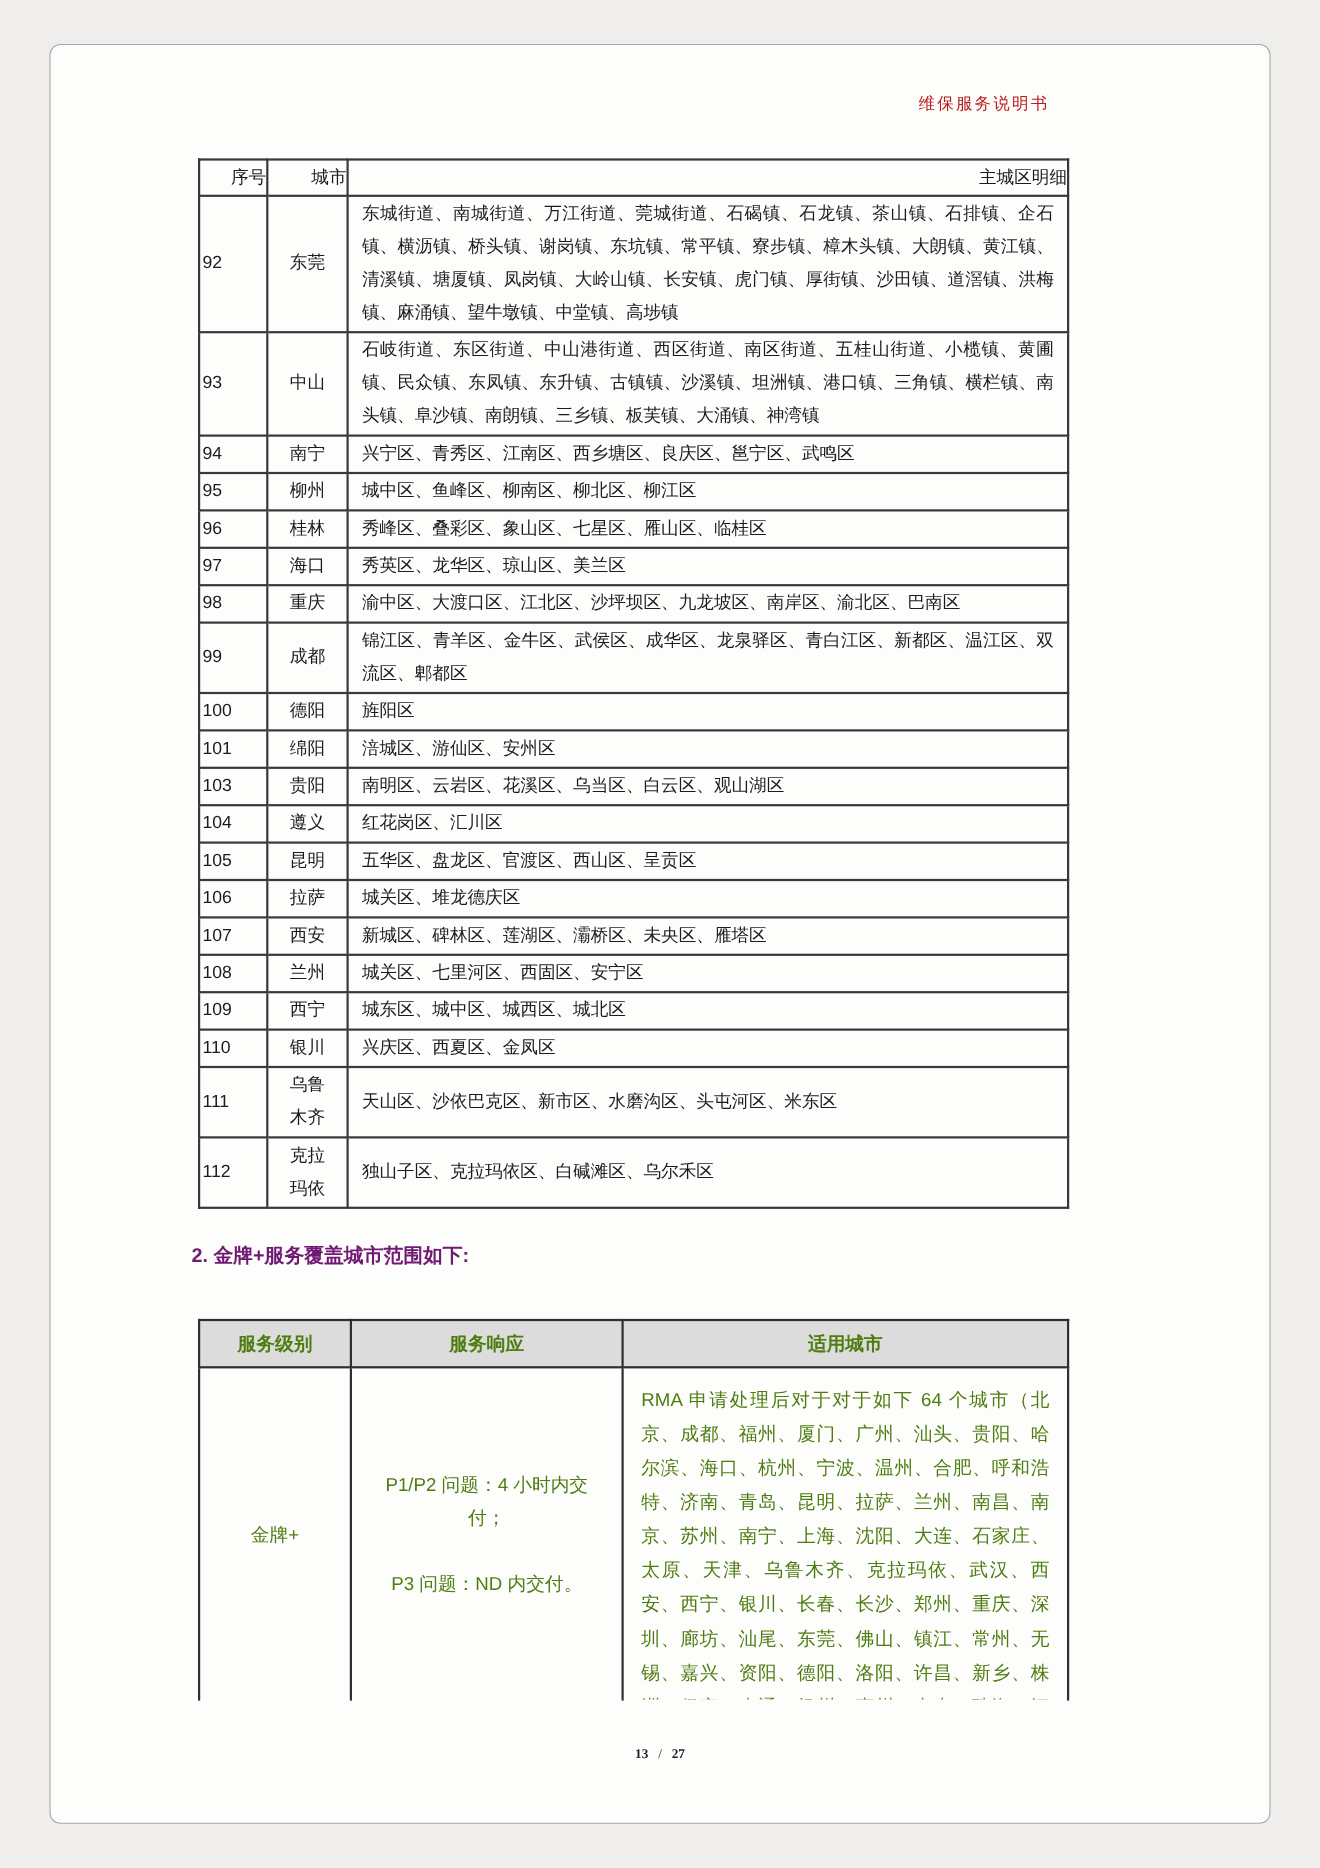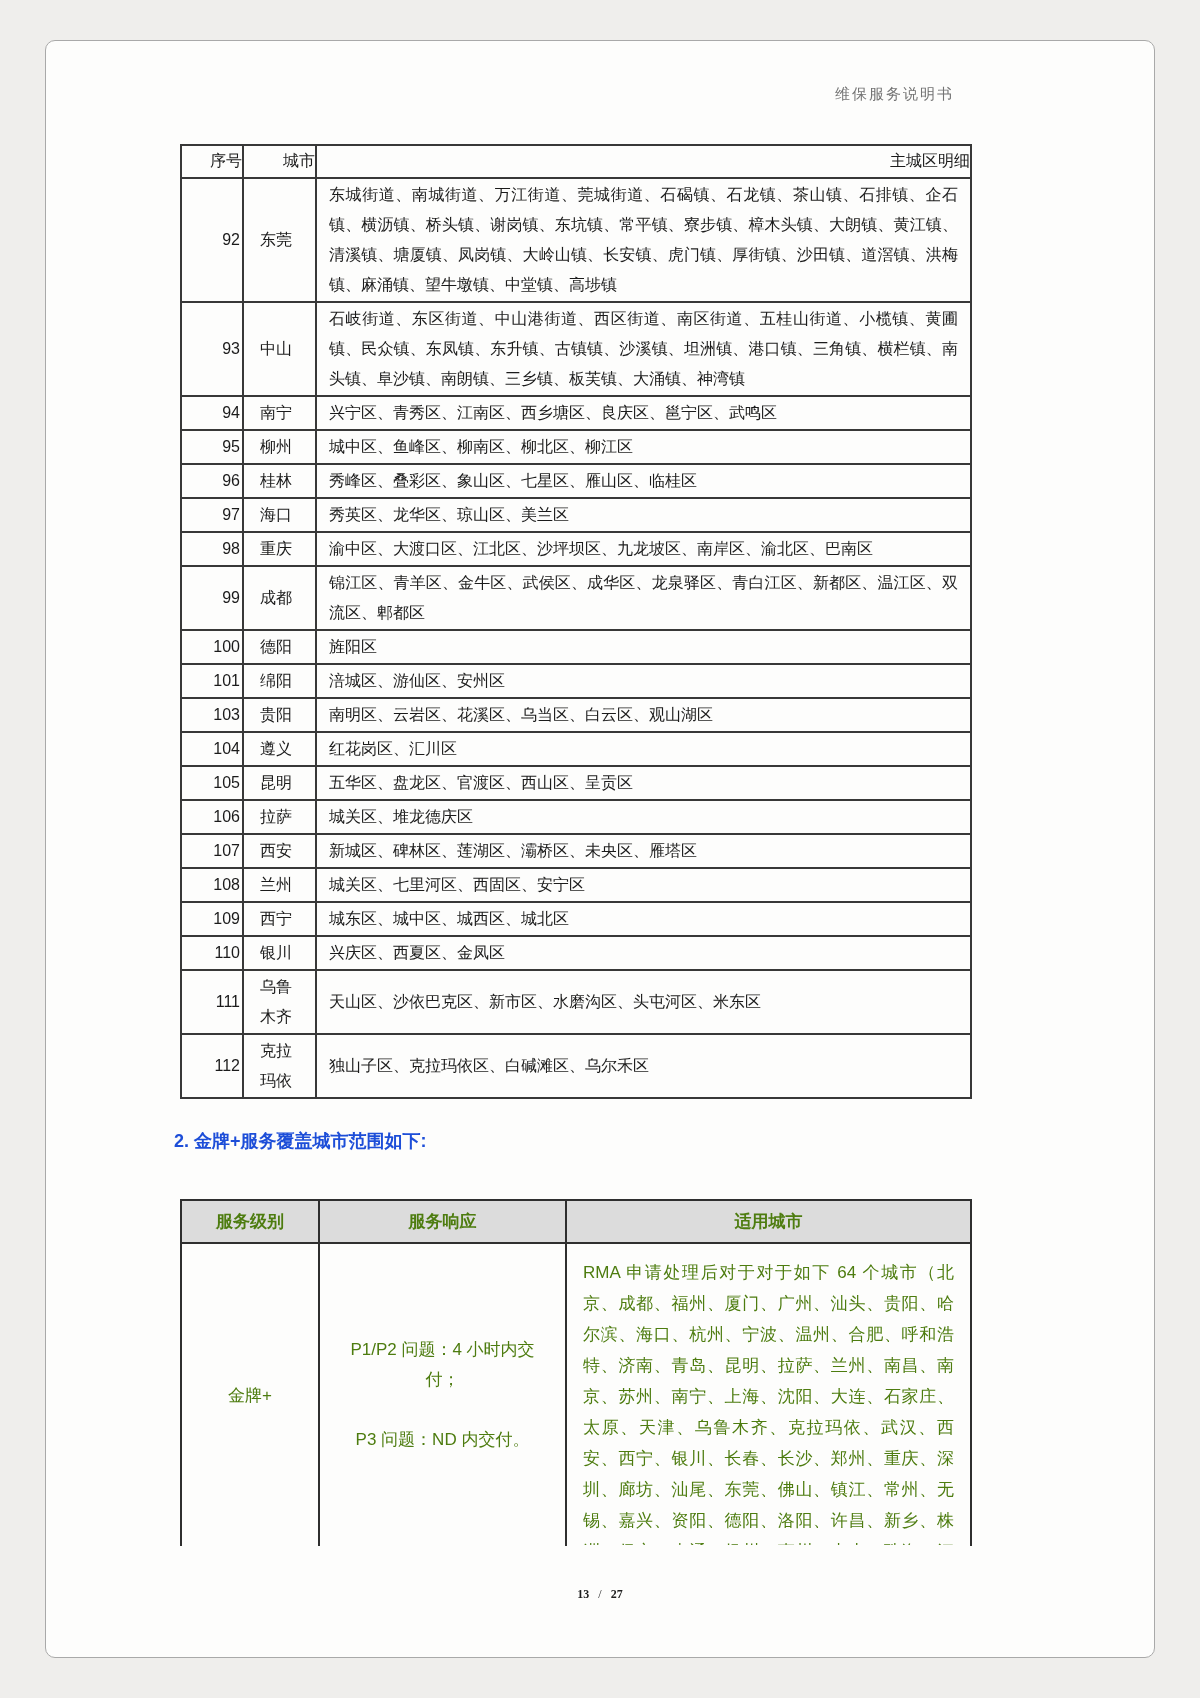--- a/index.html
+++ b/index.html
@@ -13,39 +13,39 @@
   .page {
     position:absolute; left:45px; top:40px;
     width:1108px; height:1616px;
     background:#fdfdfc;
     border:1px solid #a9a9a9;
     border-radius:10px;
   }
   .doc-header {
     position:absolute; top:44px; right:200px;
     font-family:"Liberation Serif", serif;
-    font-size:15px; color:#737373; letter-spacing:2px;
+    font-size:15px; color:#b91c1c; letter-spacing:2px;
   }
   
   table.t1 {
     position:absolute; left:134px; top:103px;
     width:790px; border-collapse:collapse; table-layout:fixed;
     font-size:16px; color:#1b1b1b;
   }
   .t1 th, .t1 td { border:2px solid #383838; }
   .t1 th { font-weight:normal; height:31px; text-align:right; padding:0; }
   .t1 td { padding:1px 10px; line-height:30px; vertical-align:middle; }
-  .t1 td.c-no   { text-align:right; padding:1px 2px; }
-  .t1 td.c-city { text-align:left; white-space:pre-line; padding:1px 16px; }
+  .t1 td.c-no   { text-align:left; padding:1px 2px; }
+  .t1 td.c-city { text-align:center; white-space:pre-line; padding:1px 4px; }
   .t1 td.c-detail { text-align:justify; padding:1px 12px;margin-top:28px; }
 
   
   .section-heading {
     position:absolute; left:128px; top:1088px;
-    font-size:18px; font-weight:bold; color:#1d4ed8;
+    font-size:18px; font-weight:bold; color:#701a75;
   }
 
   
   table.t2 {
     position:absolute; left:134px; top:1158px;
     width:790px; border-collapse:collapse; table-layout:fixed;
     font-size:17px; color:#4d7c0f;
   }
   .t2 th {
     border:2px solid #2f2f2f; background:#dcdcdc;

